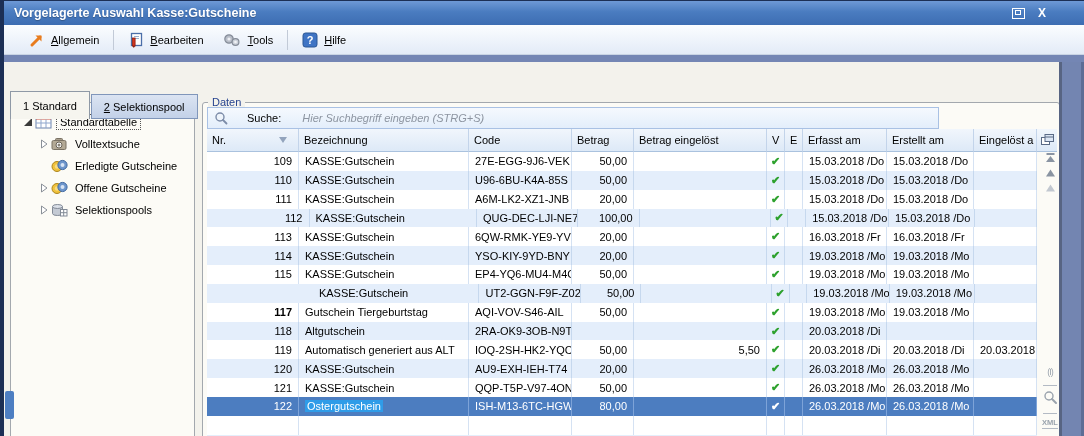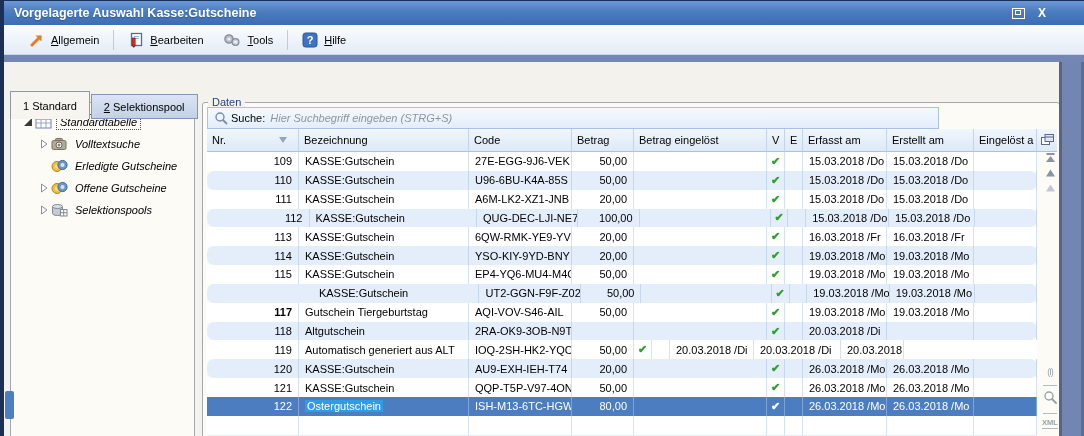--- a/index.html
+++ b/index.html
@@ -37,40 +37,40 @@
   
   .groupbox{position:absolute;border:1px solid #a3a8ae;border-radius:3px;background:#fcfbf6;box-sizing:border-box;}
   .gb-label{position:absolute;top:-8px;left:5px;background:#f3f2ec;padding:0 4px;color:#26438f;line-height:14px;}
   .gb-selektion{left:10px;top:102px;width:185px;height:345px;}
   .gb-daten{left:202px;top:102px;width:858px;height:345px;}
   
   .tree{position:absolute;left:4px;top:8px;right:4px;}
   .tree-row{display:flex;align-items:center;height:22px;cursor:default;}
   .tw-exp{width:13px;display:flex;justify-content:center;align-items:center;}
   .tw-icon{width:18px;display:flex;justify-content:center;align-items:center;margin-right:4px;}
-  .tree-label{padding:1px 3px;white-space:nowrap;font-style:italic;}
+  .tree-label{padding:1px 3px;white-space:nowrap;}
   .tree-label.focused{border:1px dotted #555;}
   
   .search-bar{position:absolute;left:4px;top:4px;width:732px;height:22px;box-sizing:border-box;
               border:1px solid #a9c1e4;background:linear-gradient(#f5f9fe,#e3eefb);
-              display:flex;align-items:center;padding:0 6px;gap:3px;}
+              display:flex;align-items:center;padding:0 6px;gap:19px;}
   .search-label{white-space:nowrap;}
   .search-input{flex:1;border:none;outline:none;background:transparent;font-family:"Liberation Sans",sans-serif;
                 font-size:11px;color:#333;}
   .search-input::placeholder{font-style:italic;color:#8d95a1;}
   
   .thead{position:absolute;left:4px;top:26px;width:850px;height:23px;display:flex;}
   .th{box-sizing:border-box;background:linear-gradient(#f1f6fc,#dde9f7);border-right:1px solid #c3d4ea;
       border-bottom:1px solid #aac2de;padding:0 5px;display:flex;align-items:center;white-space:nowrap;overflow:hidden;cursor:default;}
   .th .sort{margin-left:auto;margin-right:6px;width:0;height:0;border-left:4px solid transparent;border-right:4px solid transparent;border-top:6px solid #93a4bd;}
   .th-filler{display:flex;align-items:center;justify-content:center;}
   .tbody{position:absolute;left:4px;top:49px;width:830px;}
   .tr{display:flex;height:18.85px;}
   .tr.odd{background:#ffffff;}
-  .tr.even{background:#e4eefb;border-radius:7px;}
+  .tr.even{background:#e4eefb;}
   .tr.selected{background:#4c7dc0;color:#fff;}
   .td{box-sizing:border-box;border-right:1px solid #d5e2f3;padding:0 6px;display:flex;align-items:center;
       white-space:nowrap;overflow:hidden;}
   .tr.even .td{border-right-color:#c6d8ee;}
   .tr.selected .td{border-right-color:#7da3d8;}
   .td.r{justify-content:flex-end;}
   .td.c{justify-content:center;padding:0 2px;}
   .check{color:#2da12d;font-size:11px;font-weight:bold;}
   .tr.selected .check{color:#fff;}
   .hl{background:#2f9ce8;color:#fff;padding:0 2px;}
@@ -437,20 +437,21 @@
           <div class="td c" style="width: 18px;"></div>
           <div class="td" style="width: 84px;">20.03.2018 /Di</div>
           <div class="td" style="width: 87px;"></div>
           <div class="td" style="width: 63px;"></div>
         </div>
         <div class="tr odd">
           <div class="td r" style="width: 92px;">119</div>
           <div class="td" style="width: 170px;">Automatisch generiert aus ALT</div>
           <div class="td" style="width: 103px;">IOQ-2SH-HK2-YQC</div>
           <div class="td r" style="width: 62px;">50,00</div>
+          <div class="td r" style="width: 133px;">5,50</div>
           <div class="td c" style="width: 18px;">
             <span class="check">✔</span>
           </div>
           <div class="td c" style="width: 18px;"></div>
           <div class="td" style="width: 84px;">20.03.2018 /Di</div>
           <div class="td" style="width: 87px;">20.03.2018 /Di</div>
           <div class="td" style="width: 63px;">20.03.2018</div>
         </div>
         <div class="tr even">
           <div class="td r" style="width: 92px;">120</div>

